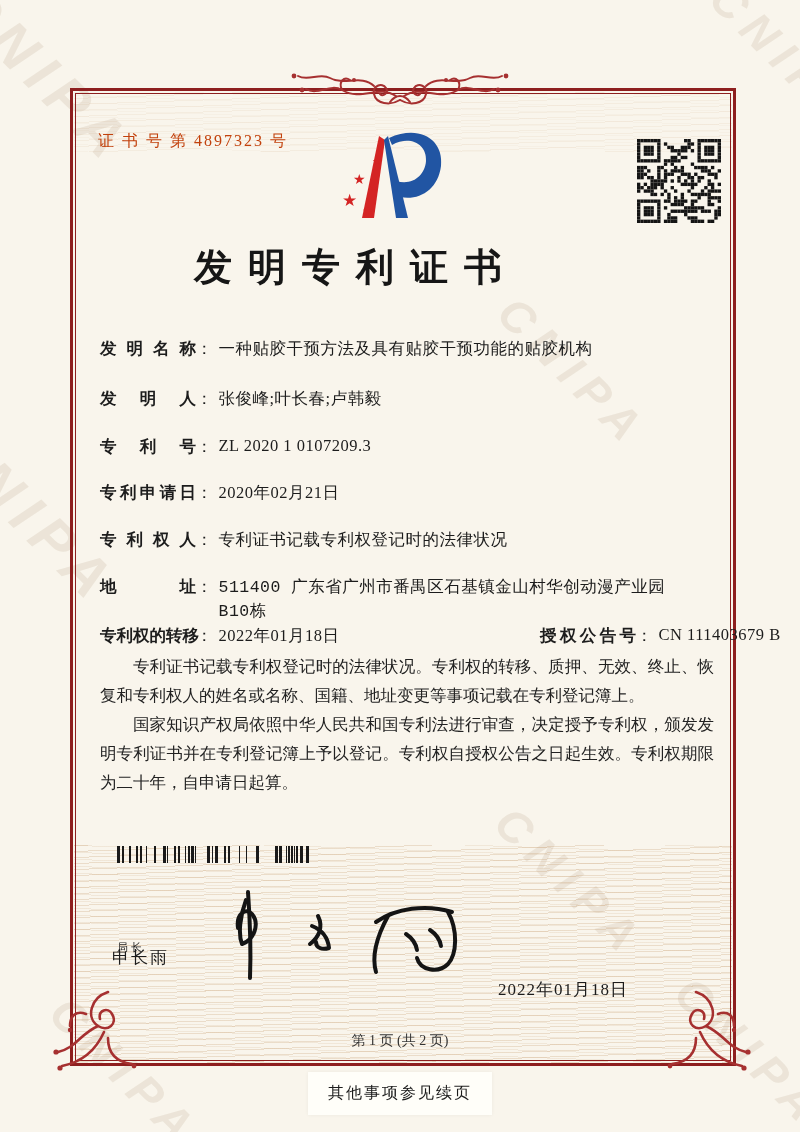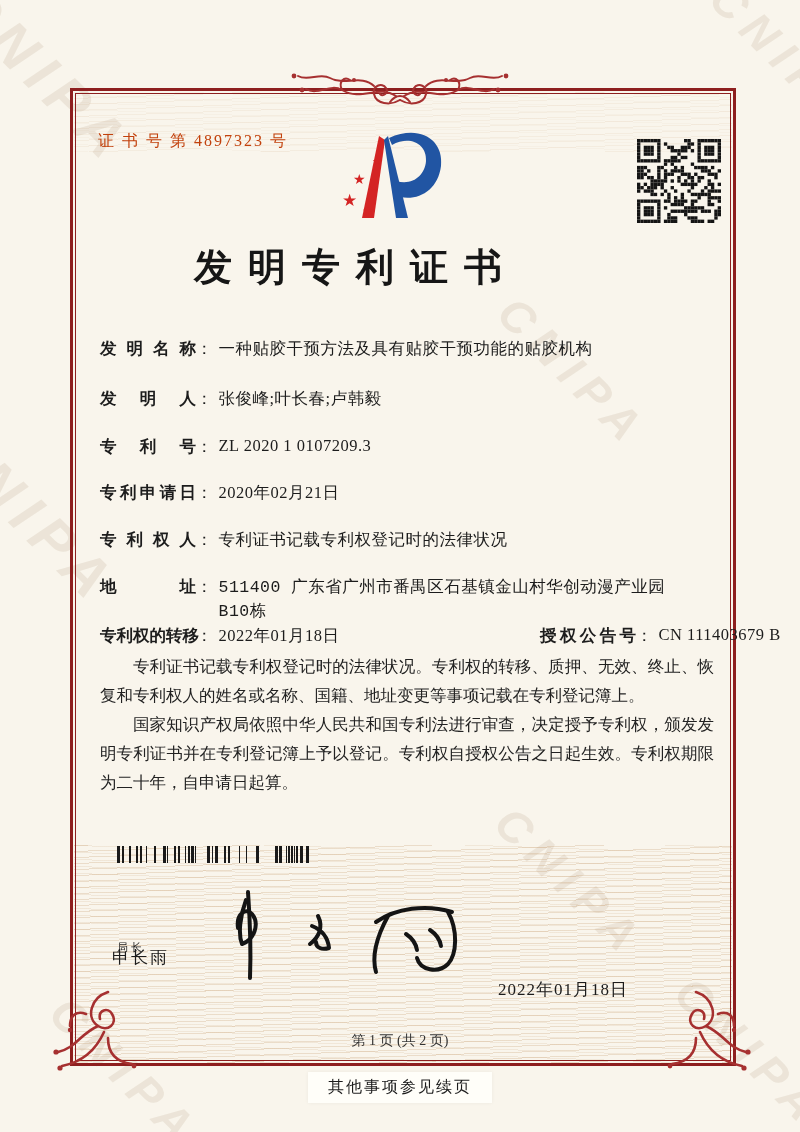--- a/index.html
+++ b/index.html
@@ -50,21 +50,21 @@
   .barcode{position:absolute;left:114px;top:846px;width:204px;height:17px;}
 
   .sig-role{position:absolute;left:117px;top:908px;font-size:11px;letter-spacing:3px;margin-top:32px;}
   .sig-name{position:absolute;left:112px;top:946px;font-size:17px;letter-spacing:2px;}
   .sig-script{position:absolute;left:200px;top:886px;}
   .sig-date{position:absolute;left:498px;top:978px;font-size:17px;letter-spacing:1px;}
 
   .pageinfo{position:absolute;left:0;top:1032px;width:800px;text-align:center;font-size:14px;color:#333;}
 
   .contbox{position:absolute;left:50%;top:1072px;transform:translateX(-50%);
-           background:#fffef9;padding:5px 20px;font-size:16px;letter-spacing:2px;
+           background:#fffef9;padding:11px 20px;font-size:16px;letter-spacing:2px;
            box-shadow:0 0 4px rgba(0,0,0,.05);}
 </style>
 </head>
 <body>
 
 <div class="page">
 
   <div class="wm big" style="left:-70px;top:40px">CNIPA</div>
   <div class="wm" style="left:690px;top:30px">CNIPA</div>
   <div class="wm" style="left:478px;top:345px">CNIPA</div>

